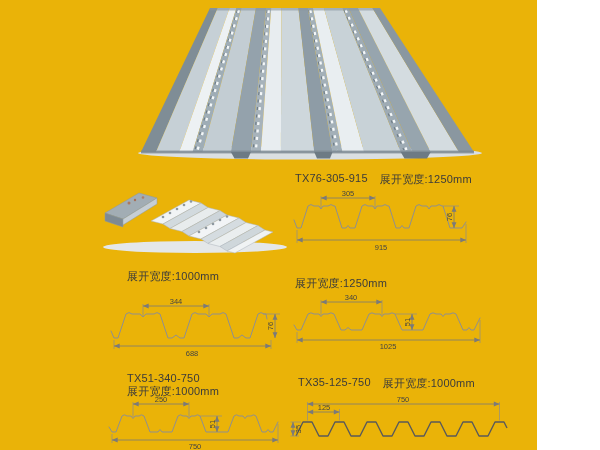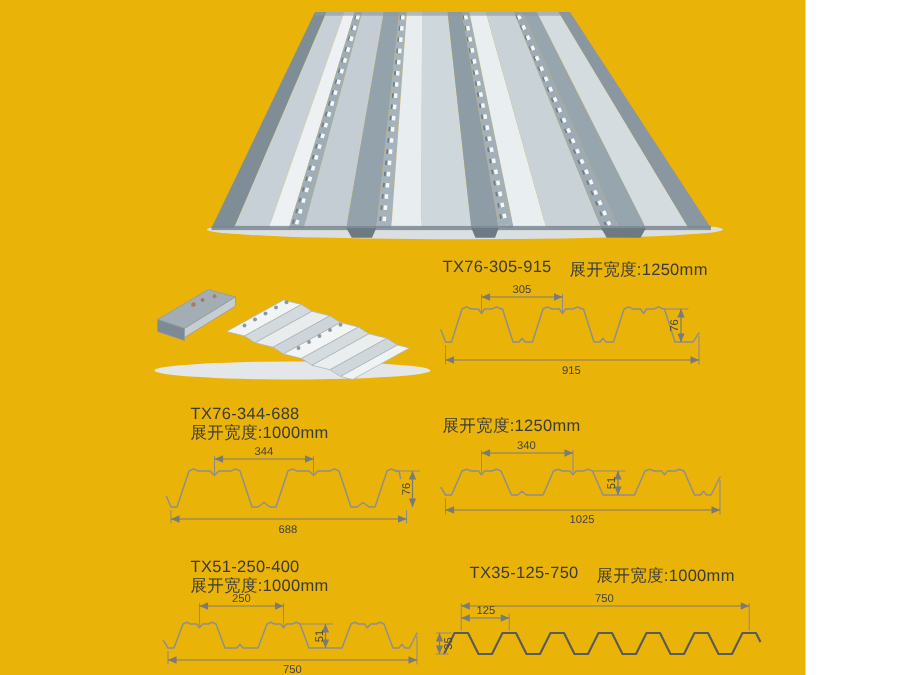--- a/index.html
+++ b/index.html
@@ -117,21 +117,20 @@
     <line class="xl" x1="155" y1="18" x2="171" y2="18"></line>
     <line class="dl" x1="166" y1="18" x2="166" y2="40"></line>
     <text class="dt" transform="rotate(-90 161.5 29)" x="161.5" y="31.5">76</text>
     <line class="xl" x1="9" y1="42" x2="9" y2="55"></line>
     <line class="xl" x1="178" y1="36" x2="178" y2="55"></line>
     <line class="dl" x1="9" y1="52" x2="178" y2="52"></line>
     <text class="dt" x="93" y="61.5">915</text>
   </svg>
 
   <div class="abs" style="left:127px;top:270px">
-    <div class="dg-title2">TX76-344-688</div>
     <div class="dg-title2">展开宽度:1000mm</div>
   </div>
   <svg class="abs" style="left:103px;top:296px" width="190" height="62" viewBox="0 0 190 62">
     <path class="pf" d="M8,35 L11,42 L15,42 L23,18 L26,16.6 L29,18 L37,18 L40,21 L43,18 L51,18 L54,16.6 L57,18 L65,42 L69,42 L73,39 L77,42 L81,42 L89,18 L92,16.6 L95,18 L103,18 L106,21 L109,18 L117,18 L120,16.6 L123,18 L131,42 L135,42 L139,39 L143,42 L147,42 L155,18 L158,16.6 L161,18 L163,18 L164,23"></path>
     <line class="xl" x1="40" y1="20" x2="40" y2="8"></line>
     <line class="xl" x1="106" y1="20" x2="106" y2="8"></line>
     <line class="dl" x1="40" y1="10" x2="106" y2="10"></line>
     <text class="dt" x="73" y="7.5">344</text>
     <line class="xl" x1="160" y1="18" x2="177" y2="18"></line>
     <line class="dl" x1="172" y1="18" x2="172" y2="42"></line>
@@ -154,39 +153,39 @@
     <line class="xl" x1="107" y1="22" x2="129" y2="22"></line>
     <line class="dl" x1="124" y1="22" x2="124" y2="38"></line>
     <text class="dt" transform="rotate(-90 119.5 30)" x="119.5" y="32.5">51</text>
     <line class="xl" x1="9" y1="40" x2="9" y2="51"></line>
     <line class="xl" x1="192" y1="28" x2="192" y2="51"></line>
     <line class="dl" x1="9" y1="48" x2="192" y2="48"></line>
     <text class="dt" x="100" y="56.5">1025</text>
   </svg>
 
   <div class="abs" style="left:127px;top:372px">
-    <div class="dg-title2">TX51-250-400</div>
+    <div class="dg-title2">TX51-340-750</div>
     <div class="dg-title2">展开宽度:1000mm</div>
   </div>
   <svg class="abs" style="left:103px;top:394px" width="190" height="56" viewBox="0 0 190 56">
     <path class="pf" d="M6,33 L9,38 L13,38 L19,22 L21.5,20.8 L24,22 L28,22 L30,24.5 L32,22 L36,22 L38.5,20.8 L41,22 L47,38 L51,38 L55,38 L57,35.5 L59,38 L69,38 L75,22 L77.5,20.8 L80,22 L84,22 L86,24.5 L88,22 L92,22 L94.5,20.8 L97,22 L103,38 L125,38 L131,22 L133.5,20.8 L136,22 L140,22 L142,24.5 L144,22 L148,22 L150.5,20.8 L153,22 L159,38 L163,38 L165,35.5 L167,38 L170,38 L175,28"></path>
     <line class="xl" x1="30" y1="23" x2="30" y2="8"></line>
     <line class="xl" x1="86" y1="23" x2="86" y2="8"></line>
     <line class="dl" x1="30" y1="10" x2="86" y2="10"></line>
     <text class="dt" x="58" y="7.5">250</text>
     <line class="xl" x1="97" y1="22" x2="119" y2="22"></line>
     <line class="dl" x1="114" y1="22" x2="114" y2="38"></line>
     <text class="dt" transform="rotate(-90 109.5 30)" x="109.5" y="32.5">51</text>
     <line class="xl" x1="9" y1="40" x2="9" y2="49"></line>
     <line class="xl" x1="175" y1="30" x2="175" y2="49"></line>
     <line class="dl" x1="9" y1="46" x2="175" y2="46"></line>
     <text class="dt" x="92" y="54.5">750</text>
   </svg>
 
-  <div class="abs dg-title" style="left:313px;top:376px">
+  <div class="abs dg-title" style="left:298px;top:376px">
     <span>TX35-125-750</span>
     <span>展开宽度:1000mm</span>
   </div>
   <svg class="abs" style="left:288px;top:392px" width="222" height="52" viewBox="0 0 222 52">
     <path class="pf35" d="M8,44 L15,30 L24,30 L31,44 L40,44 L47,30 L56,30 L63,44 L72,44 L79,30 L88,30 L95,44 L104,44 L111,30 L120,30 L127,44 L136,44 L143,30 L152,30 L159,44 L168,44 L175,30 L184,30 L191,44 L200,44 L207,30 L216,30 L219,36"></path>
     <line class="xl" x1="19.5" y1="28.5" x2="19.5" y2="10"></line>
     <line class="xl" x1="211.5" y1="28.5" x2="211.5" y2="10"></line>
     <line class="dl" x1="19.5" y1="12" x2="211.5" y2="12"></line>
     <text class="dt" x="115" y="9.5">750</text>
     <line class="xl" x1="51.5" y1="28.5" x2="51.5" y2="17"></line>

